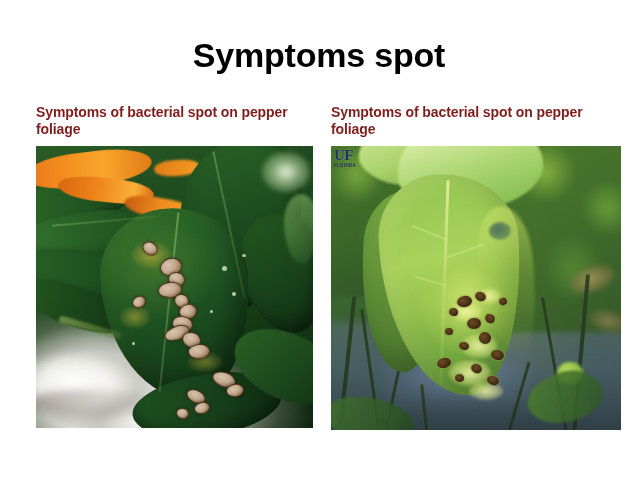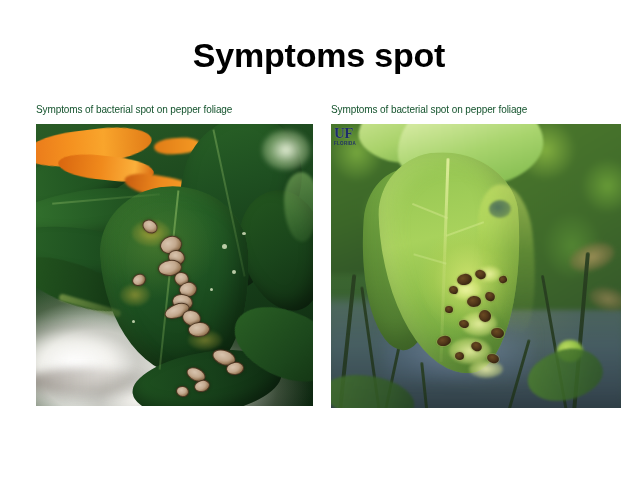--- a/index.html
+++ b/index.html
@@ -33,23 +33,23 @@
     line-height: 1.05;
   }
   .column {
     position: absolute;
     top: 104px;
   }
   .col-left  { left: 36px;  width: 278px; }
   .col-right { left: 331px; width: 282px; }
 
   .caption {
-    font-size: 10px;
-    font-weight: normal;
-    color: #14532d;
+    font-size: 14px;
+    font-weight: bold;
+    color: #7f1d1d;
     line-height: 1.22;
     margin: 0 0 8px 0;
     letter-spacing: -0.1px;
   }
 
   .photo {
     position: relative;
     overflow: hidden;
     background: #15300f;
   }

